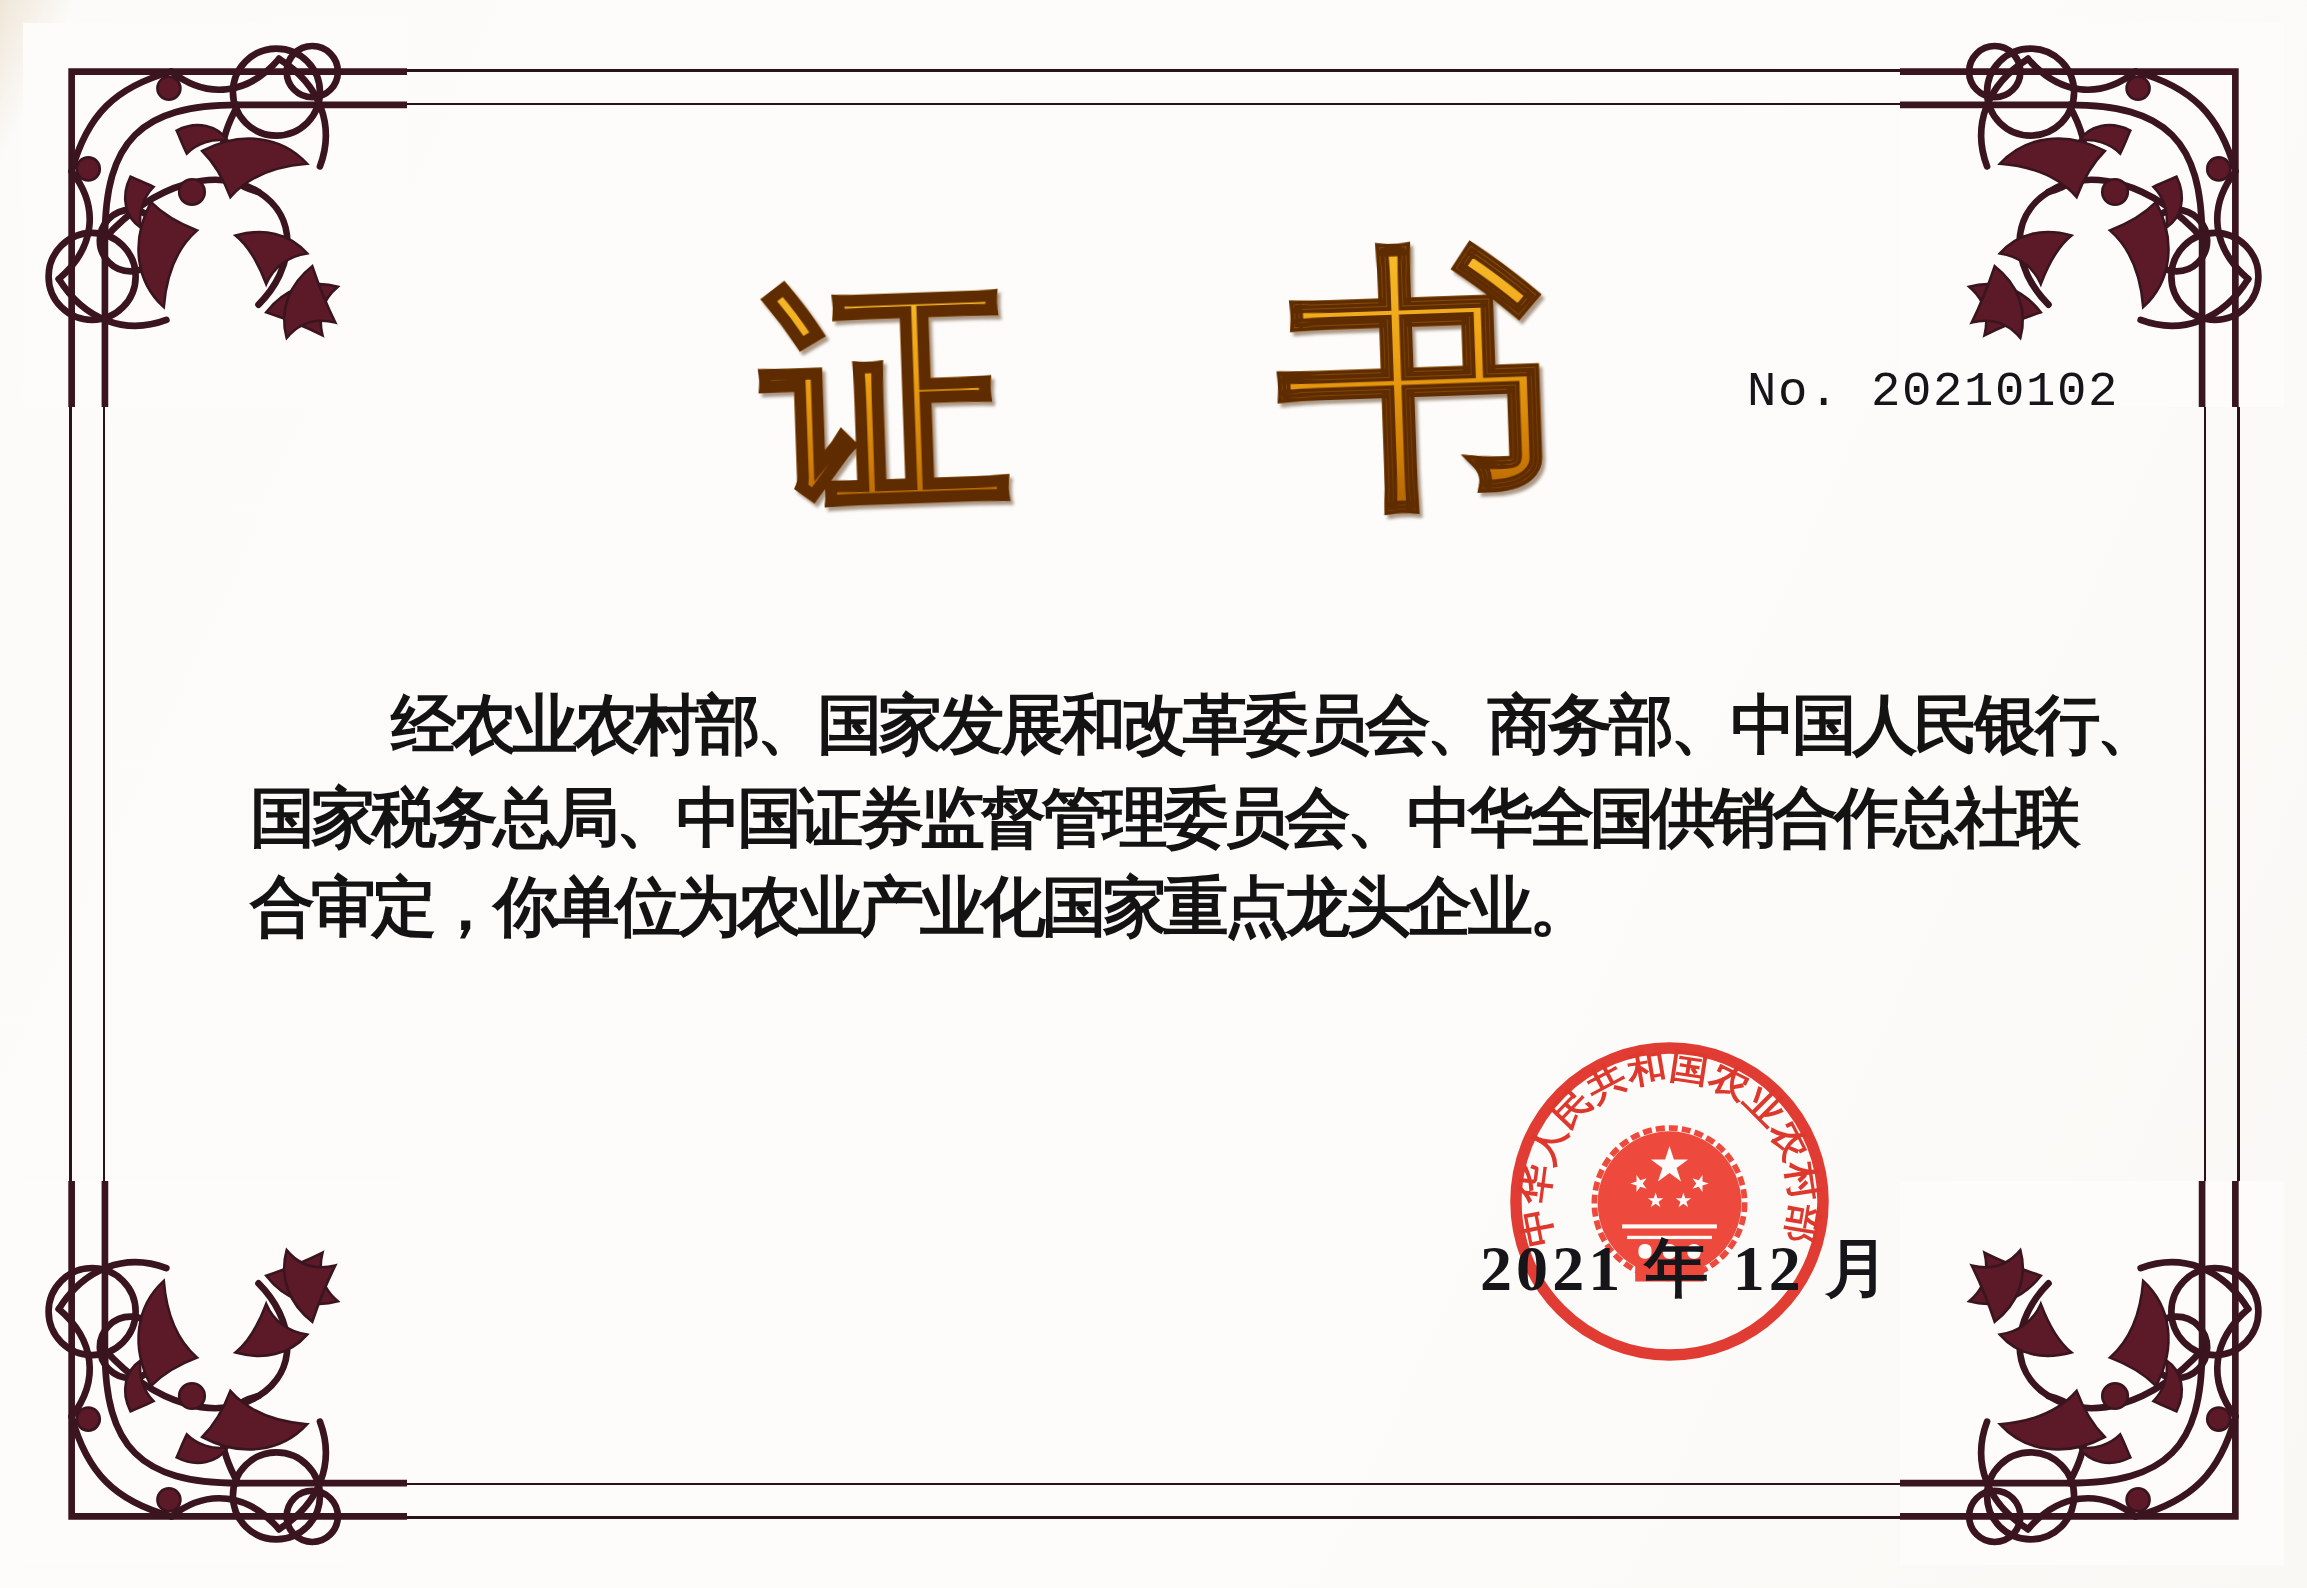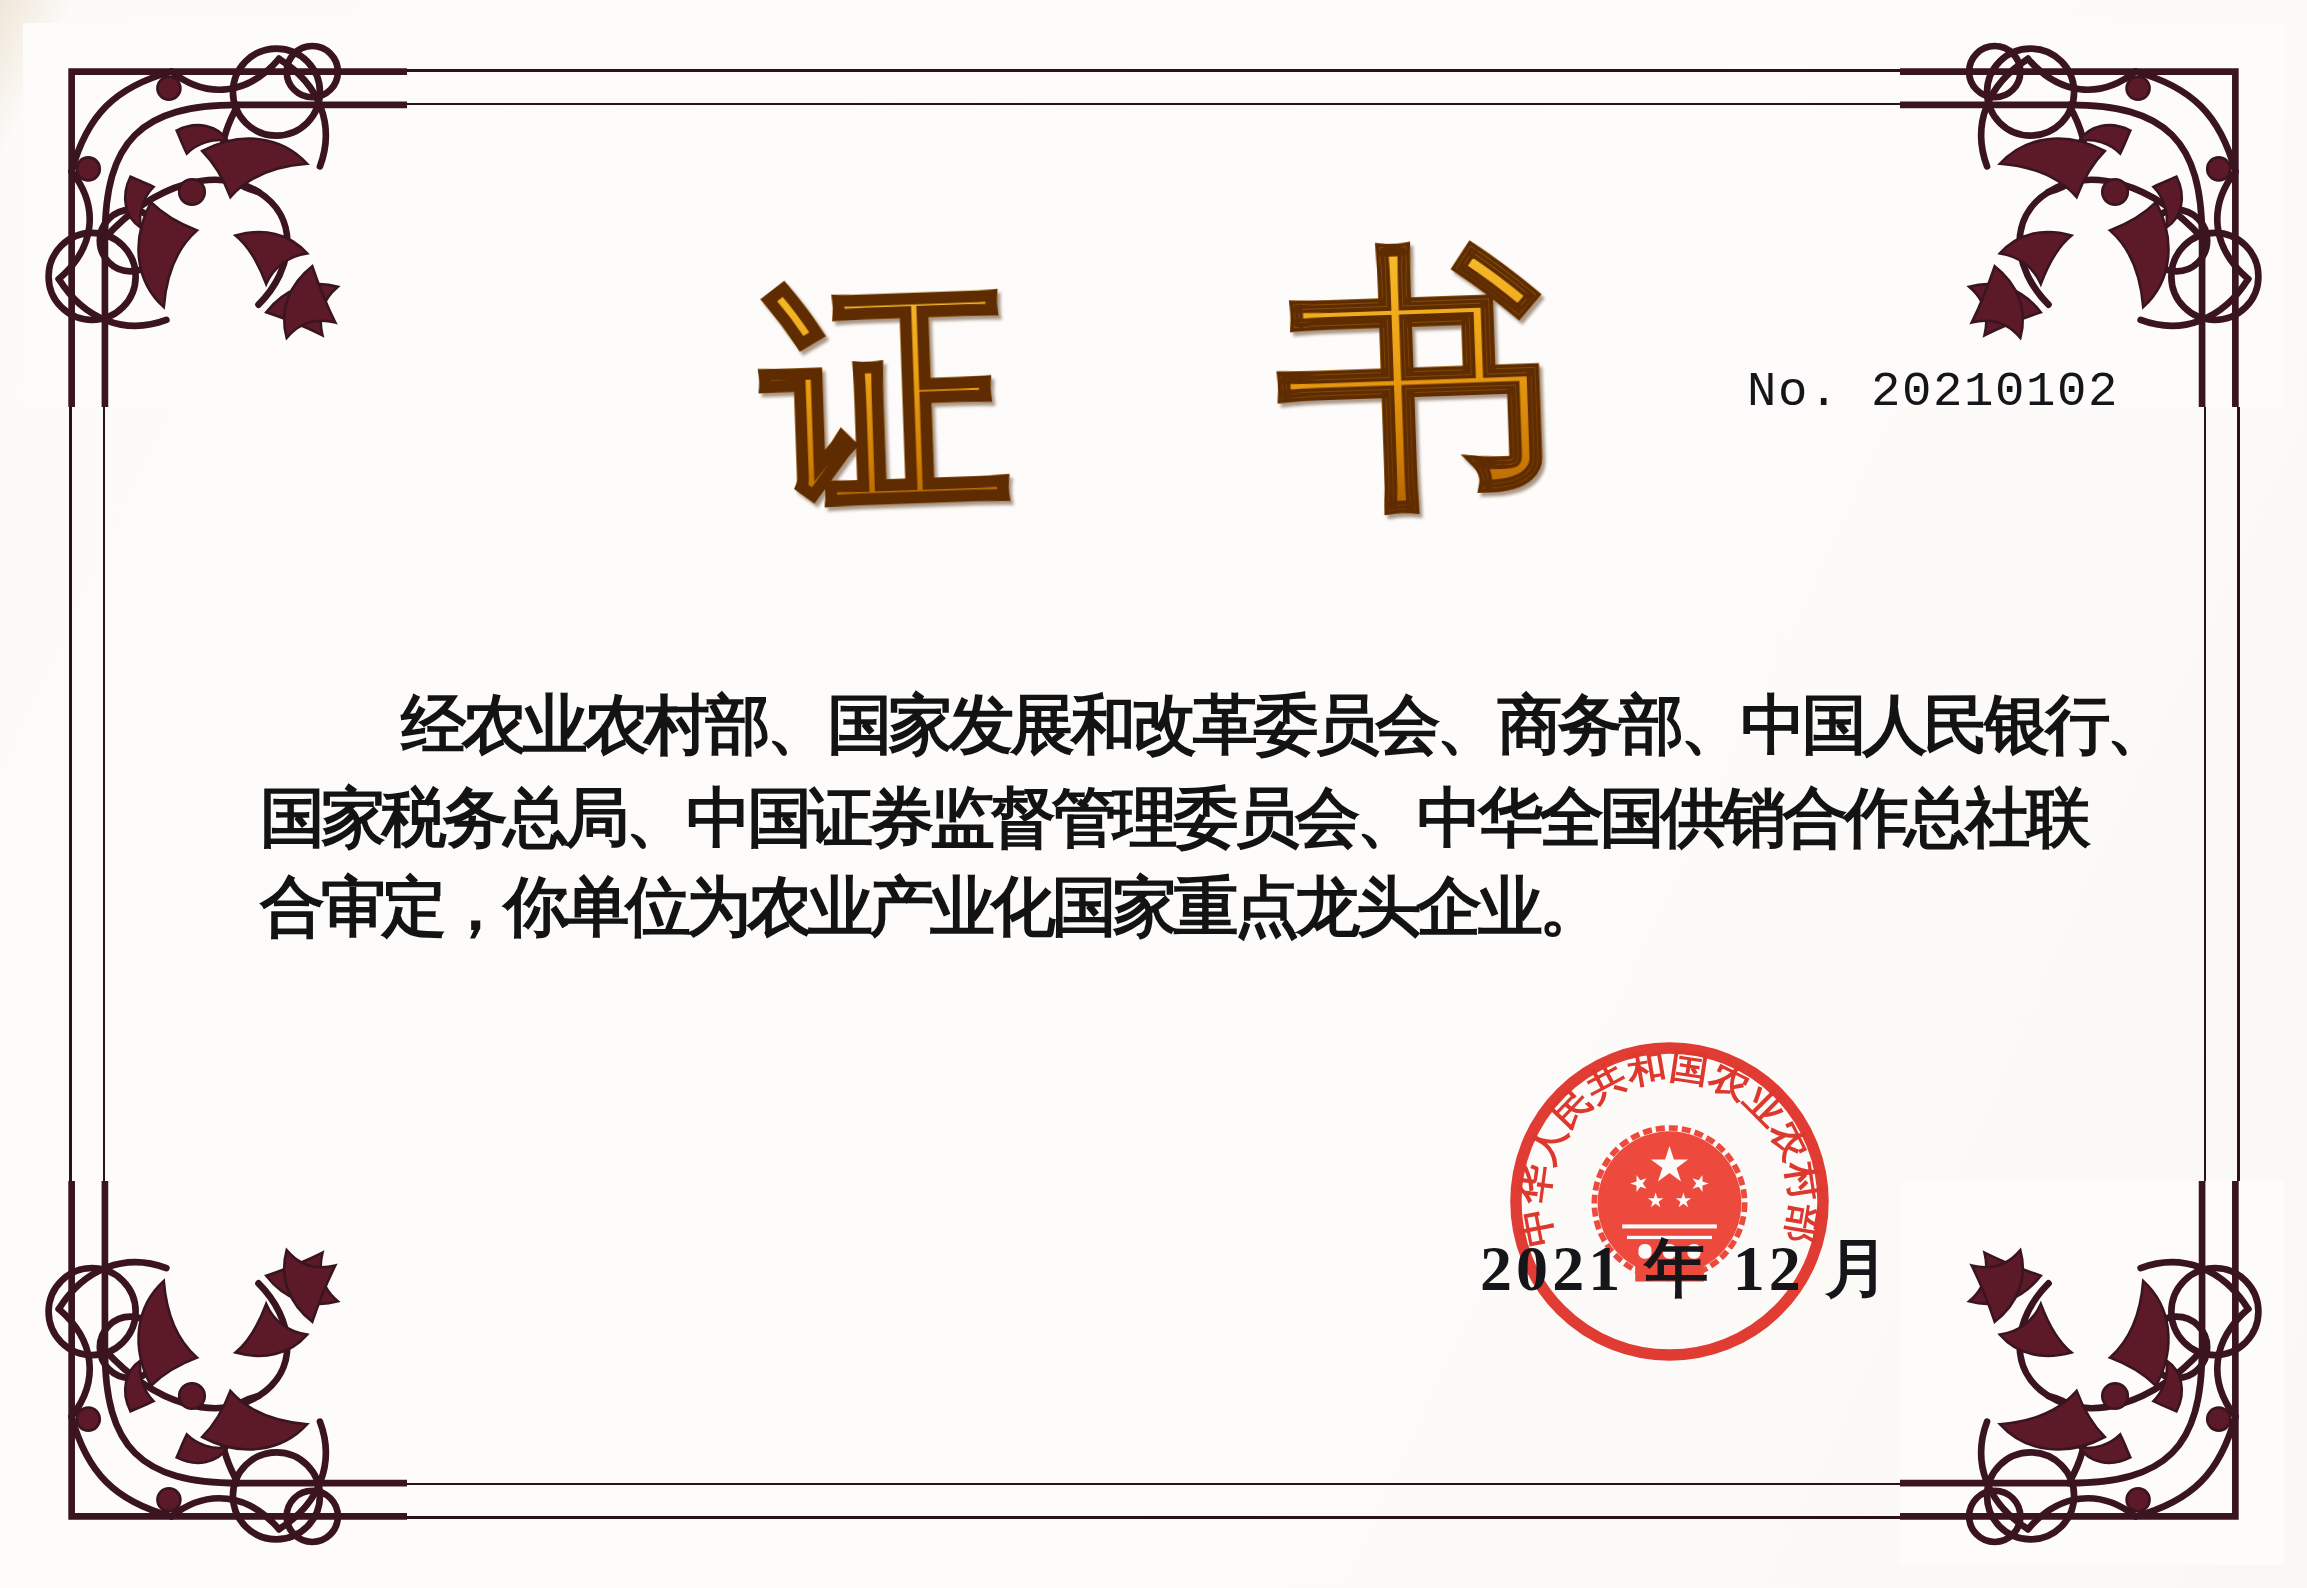--- a/index.html
+++ b/index.html
@@ -44,21 +44,21 @@
   .serial {
     position:absolute; left:1747px; top:364px; z-index:2;
     font-size:49px; color:#15151a; letter-spacing:1.6px;font-family:Liberation Mono, monospace;
   }
 
   .recipient {
     position:absolute; left:260px; top:533px; z-index:2;
     font-size:78px; font-weight:700; color:#101010; letter-spacing:-4.9px;
   }
   .body-line {
-    position:absolute; left:260px; width:1846px; z-index:2;
+    position:absolute; left:250px; width:1846px; z-index:2;
     font-size:65px; font-weight:700; color:#131313;
     letter-spacing:-4.1px; white-space:nowrap;
   }
   .body-line.indent { padding-left:141px; }
   .b1 { top:681px; } .b2 { top:774px; } .b3 { top:863px; } .b4 { top:953px; }
 
   .validity {
     position:absolute; left:324px; top:1224px; z-index:3;
     font-family:"Liberation Sans","DejaVu Sans",sans-serif;
     font-size:57px; font-weight:800; color:#101010; letter-spacing:0.8px;

